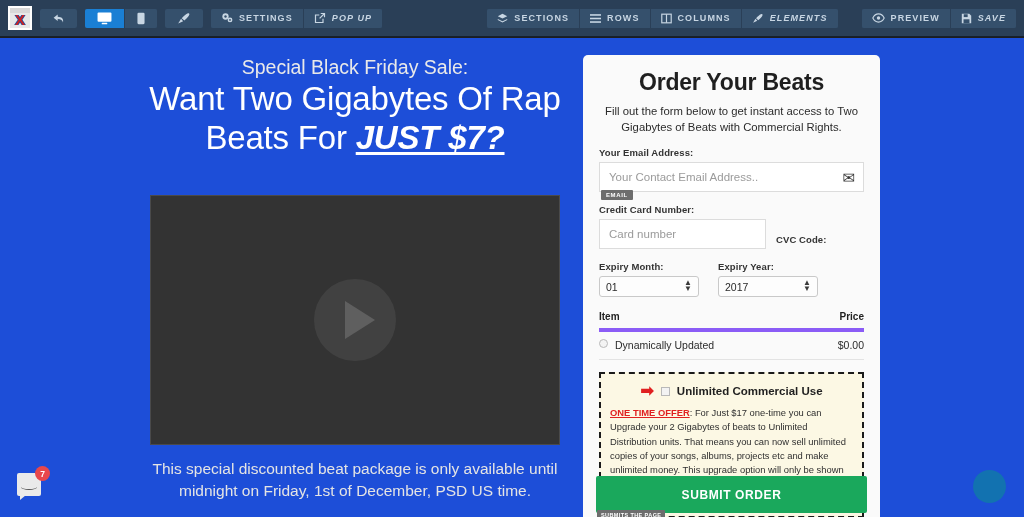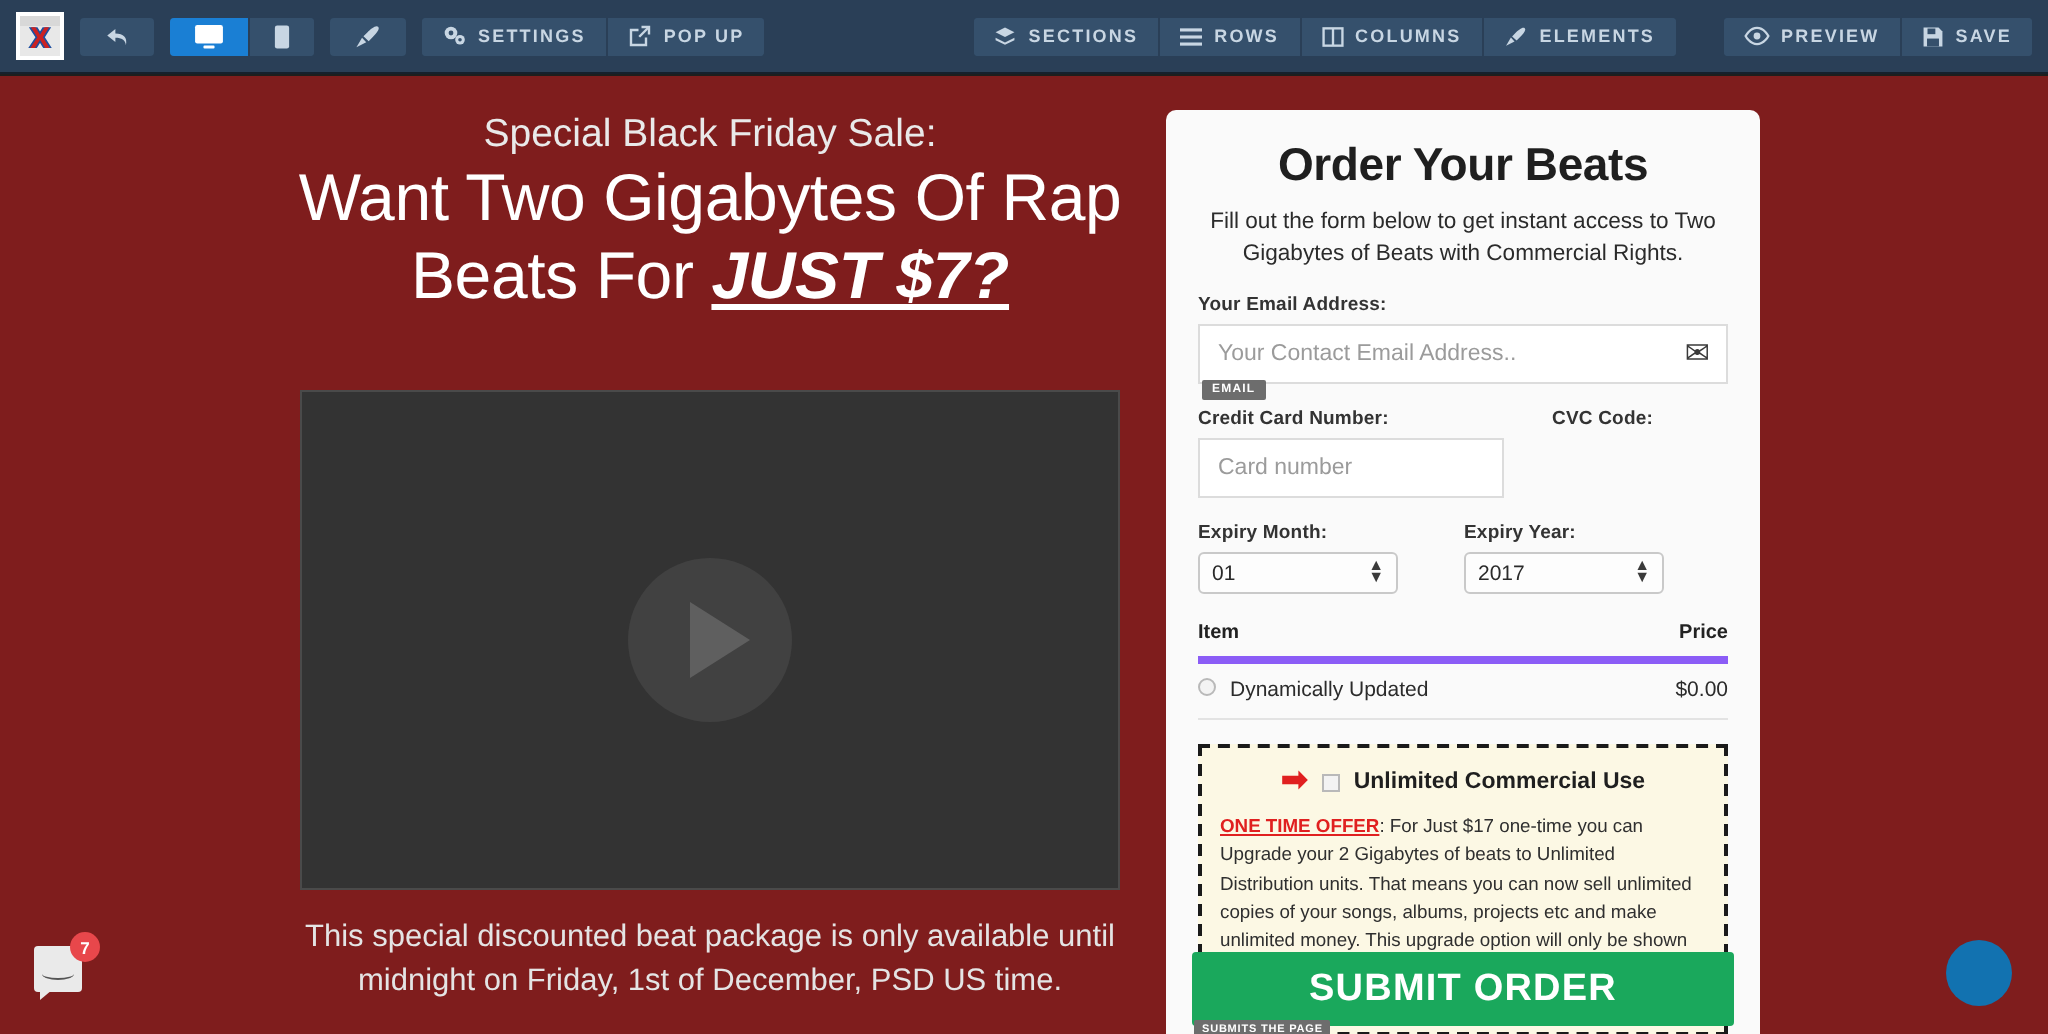--- a/index.html
+++ b/index.html
@@ -37,30 +37,30 @@
   .tb-btn {
     height: 19px;
     padding: 0 10px;
     background: #35506c;
     color: #c8d6e3;
     font-size: 9px; font-weight: bold; letter-spacing: 1.1px;
     display: flex; align-items: center; gap: 6px;
     border-right: 1px solid #2a3f57;
     cursor: pointer; white-space: nowrap;
   }
-  .tb-btn:last-child { border-right: none; }
+  .tb-btn:last-child { border-right: none; font-style: italic; }
   .tb-btn.icon-only { padding: 0 12px; }
   .tb-btn.active { background: #1a7fd4; color: #ffffff; }
   .tb-btn svg { display: block; }
 
   
   #canvas {
     position: absolute; top: 38px; left: 0;
     width: 1024px; height: 479px;
-    background: #7f1d1d;
+    background: #1d4ed8;
   }
 
   
   #left-col {
     position: absolute; left: 130px; top: 0;
     width: 450px; height: 479px;
     text-align: center;
   }
   #eyebrow {
     color: #e9e9e9;
@@ -162,21 +162,21 @@
   .tag-badge {
     position: absolute; left: 2px; top: 28px;
     background: #6d6d6d;
     color: #fff;
     font-size: 6px; font-weight: bold;
     letter-spacing: 0.6px;
     padding: 2px 5px;
     border-radius: 1px;
     z-index: 3;
   }
-  .row2 { display: flex; gap: 24px; }
+  .row2 { display: flex; gap: 10px; align-items: flex-end; }
   .col-cc { flex: 1 1 auto; }
   .col-cvc { width: 88px; flex: 0 0 88px; }
   .col-em { width: 100px; flex: 0 0 100px; }
   .col-ey { width: 100px; flex: 0 0 100px; margin-left: 9px; }
 
   .sel {
     width: 100%; height: 21px;
     background: #fdfdfd;
     border: 1px solid #c9c9c9;
     border-radius: 3px;
@@ -234,21 +234,21 @@
   }
   #upsell-body .ot {
     color: #e02020; font-weight: bold; text-decoration: underline;
   }
 
   #submit-btn {
     position: absolute; left: 13px; bottom: 10px;
     width: 271px; height: 37px;
     background: #1aa85c;
     color: #ffffff;
-    font-size: 19px; font-weight: bold; letter-spacing: 0.6px;
+    font-size: 12px; font-weight: bold; letter-spacing: 0.6px;
     display: flex; align-items: center; justify-content: center;
     border-radius: 2px;
     cursor: pointer;
   }
   #submit-tag {
     position: absolute; left: 14px; bottom: 3px;
     background: #6d6d6d; color: #fff;
     font-size: 5.5px; font-weight: bold; letter-spacing: 0.4px;
     padding: 2px 4px; border-radius: 1px;
     z-index: 4;

